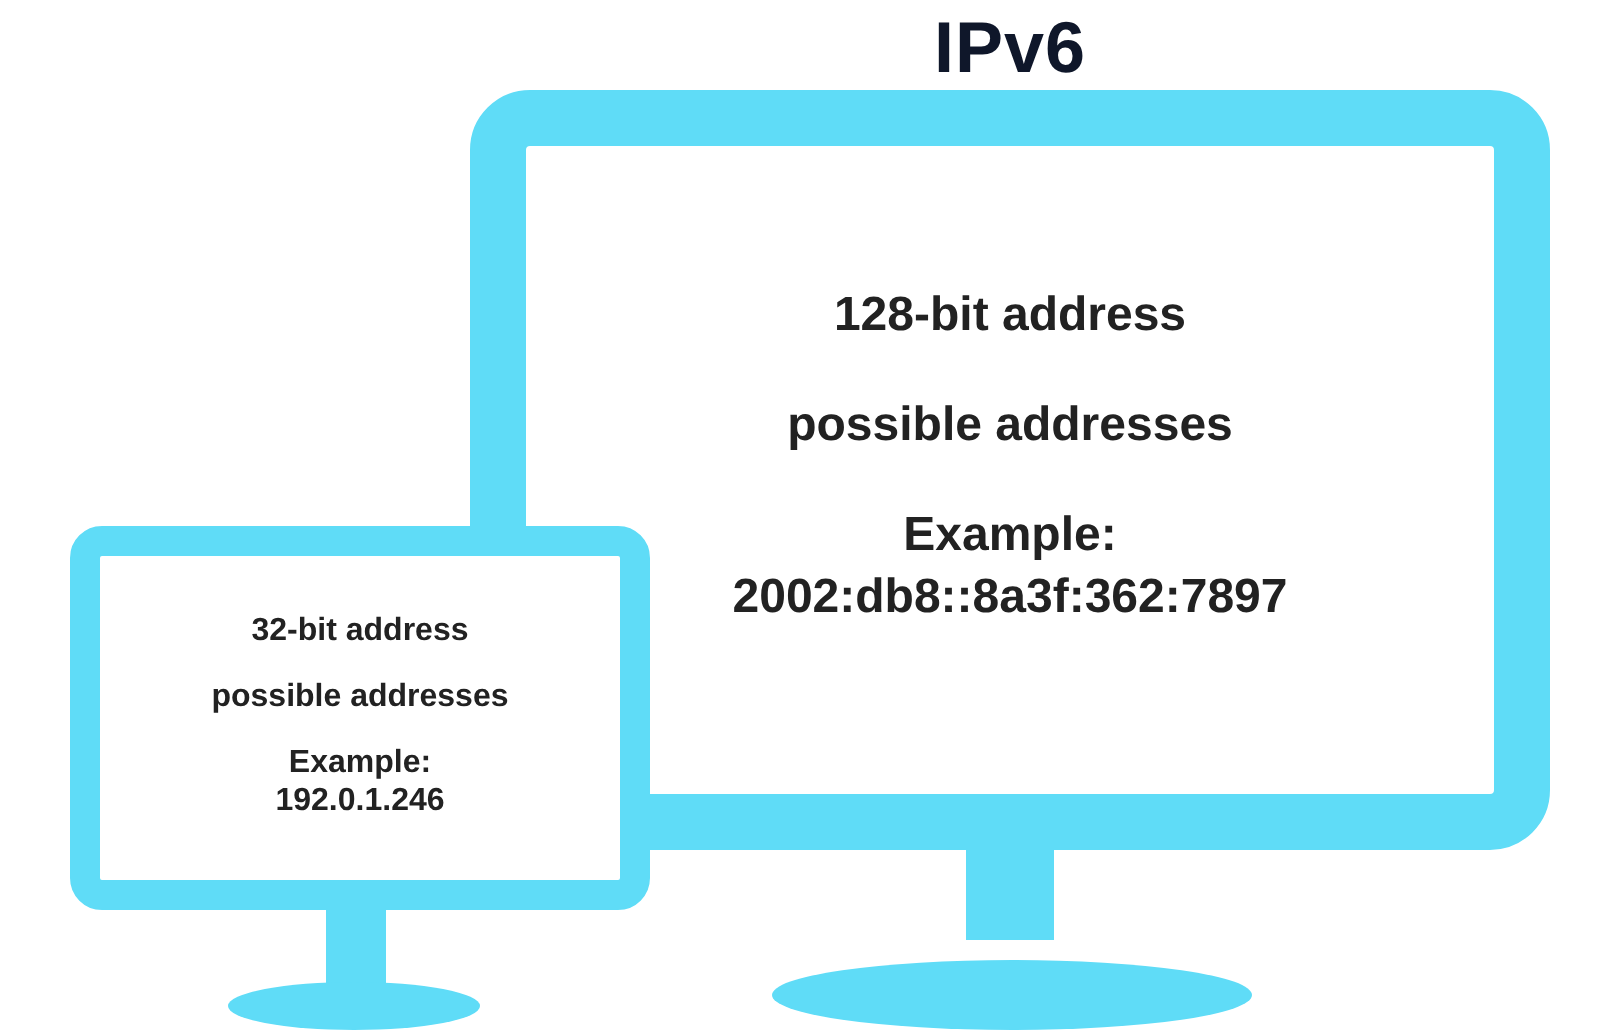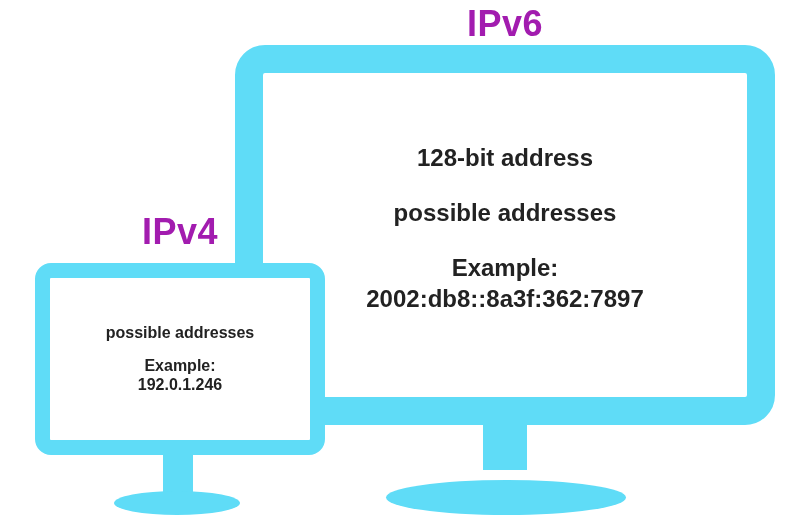--- a/index.html
+++ b/index.html
@@ -15,21 +15,21 @@
     overflow: hidden;
     font-family: "Liberation Sans", sans-serif;
     color: #222222;
   }
   .title {
     position: absolute;
     text-align: center;
     font-size: 36px;
     font-weight: bold;
     letter-spacing: 0.5px;
-    color: #a21caf;
+    color: #0f172a;
     line-height: 1;
   }
   .ipv6-title {
     left: 235px;
     top: 6px;
     width: 540px;
   }
   .ipv4-title {
     left: 35px;
     top: 214px;
@@ -125,22 +125,22 @@
       <div>possible addresses</div>
     </div>
     <div class="text-block">
       <div>Example:</div>
       <div>2002:db8::8a3f:362:7897</div>
     </div>
   </div>
 
   <div class="stand-neck ipv4-neck"></div>
   <div class="stand-base ipv4-base"></div>
-  <div class="title ipv4-title">IPv4</div>
   <div class="monitor ipv4-monitor">
+    <div class="text-block">32-bit address</div>
     <div class="text-block">
       <div>possible addresses</div>
     </div>
     <div class="text-block">
       <div>Example:</div>
       <div>192.0.1.246</div>
     </div>
   </div>
 
 </div>

